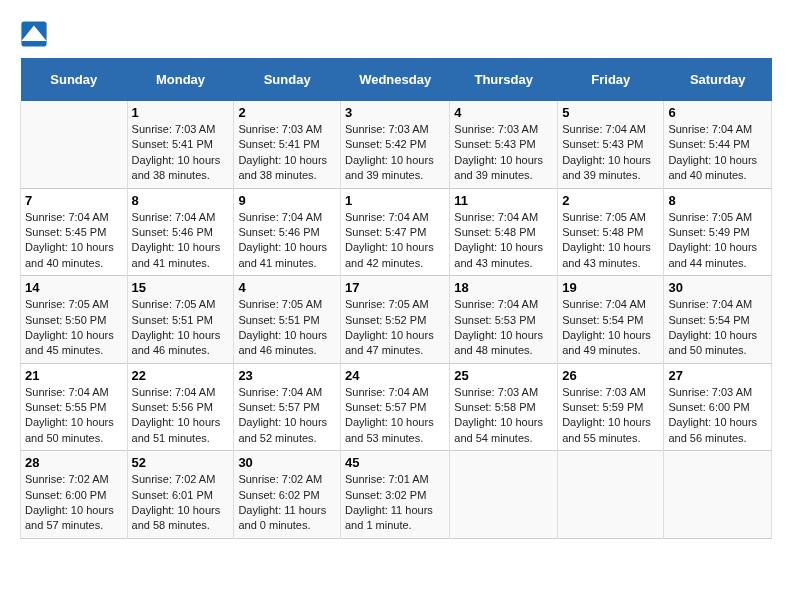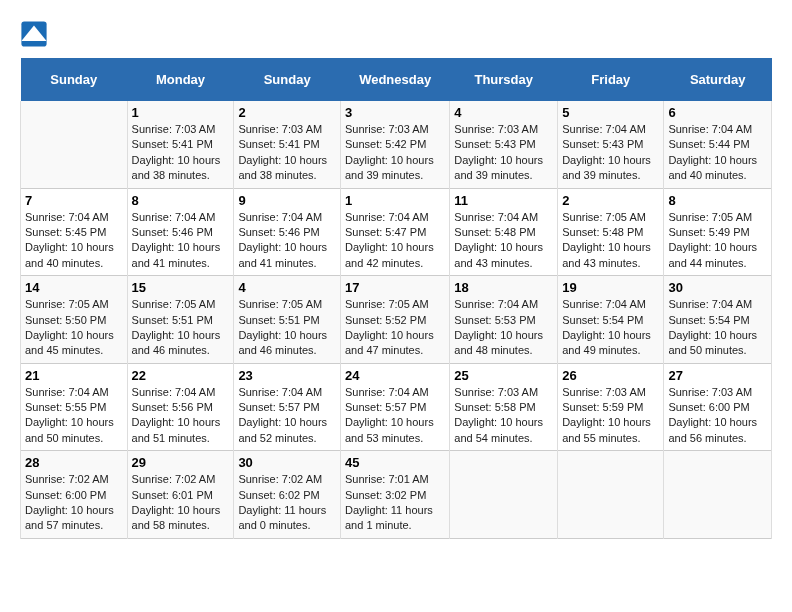--- a/index.html
+++ b/index.html
@@ -322,21 +322,21 @@
       </tr>
       <tr>
         <td>
           <div class="day-number">28</div>
           <div class="day-info" style="white-space: pre-line;">Sunrise: 7:02 AM
 Sunset: 6:00 PM
 Daylight: 10 hours
 and 57 minutes.</div>
         </td>
         <td>
-          <div class="day-number">29</div>
+          <div class="day-number">52</div>
           <div class="day-info" style="white-space: pre-line;">Sunrise: 7:02 AM
 Sunset: 6:01 PM
 Daylight: 10 hours
 and 58 minutes.</div>
         </td>
         <td>
           <div class="day-number">30</div>
           <div class="day-info" style="white-space: pre-line;">Sunrise: 7:02 AM
 Sunset: 6:02 PM
 Daylight: 11 hours

